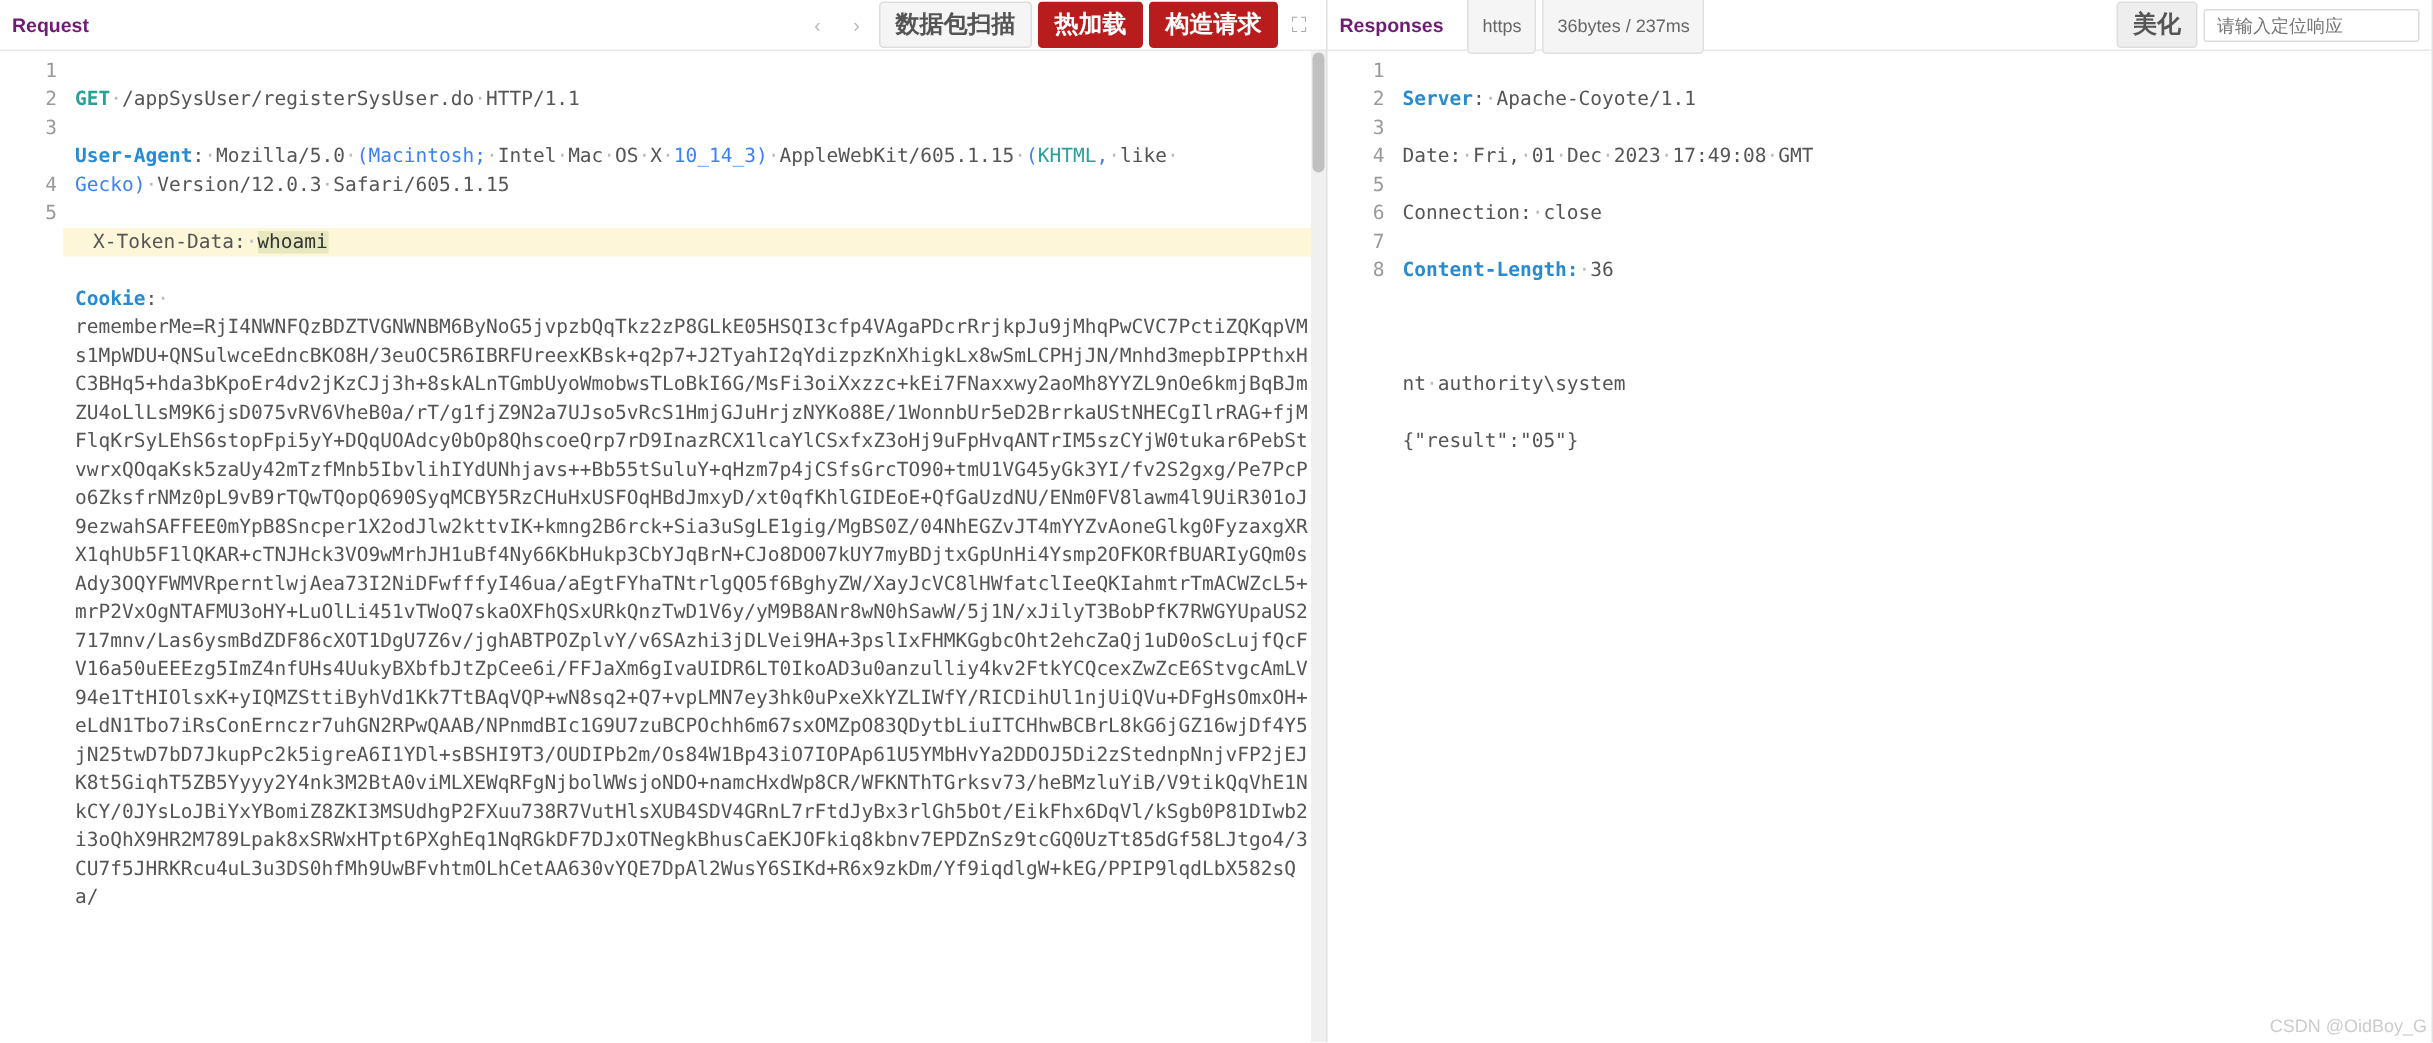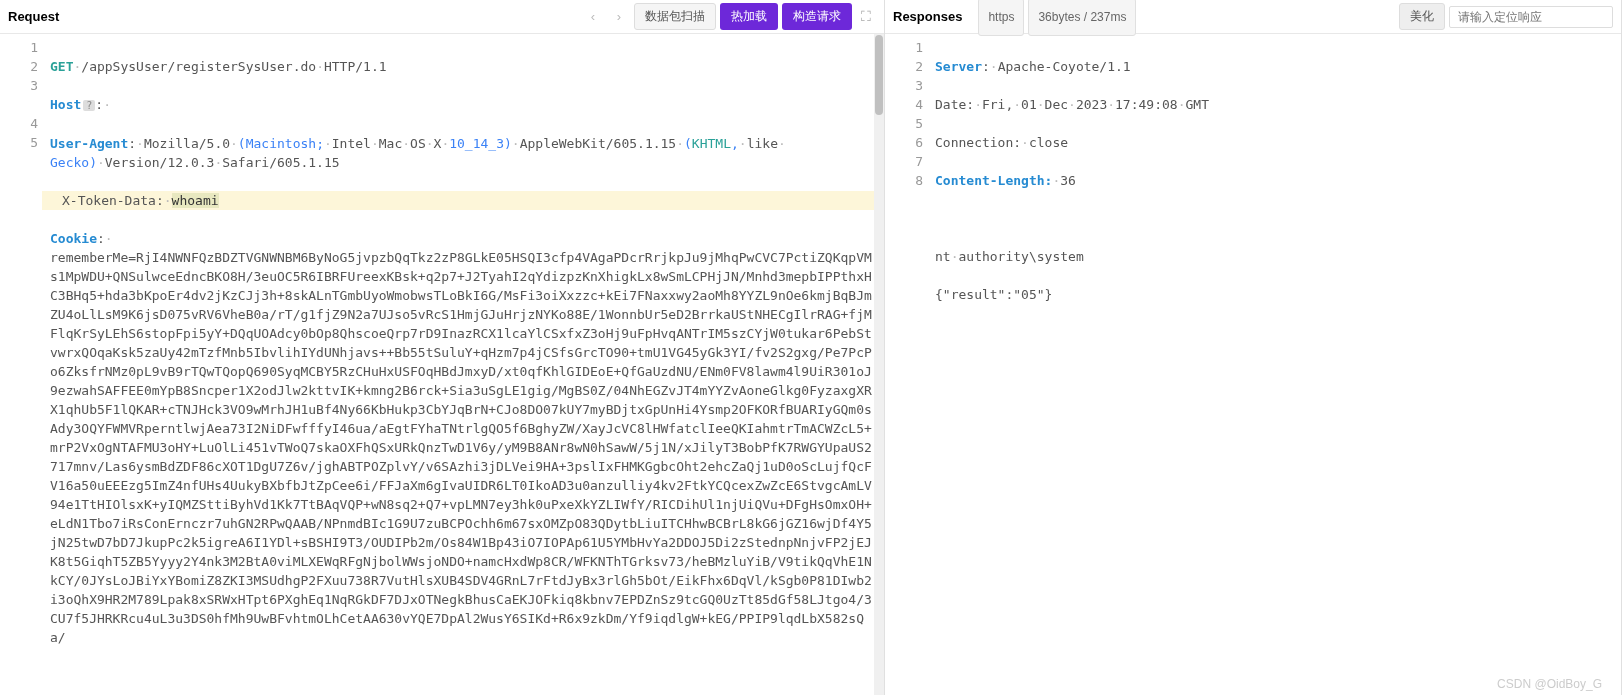--- a/index.html
+++ b/index.html
@@ -2,45 +2,45 @@
 <html><head>
 <meta charset="utf-8">
 <style>
 * { margin: 0; padding: 0; box-sizing: border-box; }
 body { font-family: -apple-system, BlinkMacSystemFont, "Segoe UI", sans-serif; font-size: 13px; background: #fff; color: #333; overflow: hidden; }
 .container { display: flex; width: 1622px; height: 695px; }
 .panel { display: flex; flex-direction: column; border-right: 1px solid #e0e0e0; }
 .panel-left { width: 885px; }
 .panel-right { flex: 1; }
 .toolbar { display: flex; align-items: center; height: 34px; padding: 0 8px; border-bottom: 1px solid #e8e8e8; gap: 4px; }
-.toolbar-title { font-weight: 600; color: #000000; padding-right: 12px; }
+.toolbar-title { font-weight: 600; color: #701a75; padding-right: 12px; }
 .toolbar-spacer { flex: 1; }
 .nav-btn { width: 22px; height: 22px; display: flex; align-items: center; justify-content: center; color: #bbb; cursor: pointer; border-radius: 3px; }
-.btn { padding: 4px 10px; border-radius: 3px; font-size: 12px; cursor: pointer; border: 1px solid transparent; }
+.btn { padding: 4px 10px; border-radius: 3px; font-size: 16px; cursor: pointer; border: 1px solid transparent; font-weight: bold; }
 .btn-plain { background: #f5f5f5; border-color: #ddd; color: #555; }
-.btn-orange { background: #6d28d9; color: #fff; padding-left: 10px; }
+.btn-orange { background: #b91c1c; color: #fff; padding-left: 10px; }
 .pill { background: #f5f5f5; border: 1px solid #e0e0e0; padding: 11px 9px; border-radius: 3px; font-size: 12px; color: #666; }
-.search-box { border: 1px solid #ddd; padding: 3px 8px; font-size: 12px; width: 164px; color: #999; border-radius: 2px; }
+.search-box { border: 1px solid #ddd; padding: 3px 8px; font-size: 12px; width: 144px; color: #999; border-radius: 2px; }
 .expand-icon { width: 20px; height: 20px; display: flex; align-items: center; justify-content: center; color: #aaa; cursor: pointer; font-size: 14px; }
 .editor { flex: 1; display: flex; font-family: "SF Mono", Monaco, Consolas, monospace; font-size: 13px; line-height: 19px; overflow: auto; position: relative; }
 .gutter { width: 50px; text-align: right; padding: 4px 12px 4px 0; color: #999; user-select: none; flex-shrink: 0; }
 .code { flex: 1; padding: 4px 8px 4px 0; white-space: pre-wrap; word-break: break-all; }
 .ln { height: 19px; }
 .code-line { min-height: 19px; }
 .tk-method { color: #2aa198; font-weight: 600; margin-top: 24px; }
 .tk-header { color: #268bd2; font-weight: 600; }
 .tk-proto { color: #b58900; font-weight: 600; }
 .tk-gray { color: #555; }
 .tk-paren { color: #3b82f6; text-align: center; }
 .tk-khtml { color: #2aa198; }
 .hl-line { background: #fdf6d9; display: block; margin-left: -8px; padding-left: 20px; margin-right: -8px; padding-right: 8px; }
 .hl-token { background: #e8e8c0; }
 .scrollbar-v { position: absolute; right: 0; top: 0; width: 10px; height: 100%; background: #f0f0f0; }
 .scrollbar-thumb { background: #c0c0c0; width: 8px; margin: 1px; border-radius: 4px; }
-.watermark { position: fixed; bottom: 4px; right: 20px; color: #ccc; font-size: 12px; }
+.watermark { position: fixed; bottom: 4px; right: 4px; color: #ccc; font-size: 12px; }
 .dot { color: #bbb; }
 </style>
 </head>
 <body>
 
 <div class="container">
 
   <div class="panel panel-left">
     <div class="toolbar">
       <span class="toolbar-title">Request</span>
@@ -56,21 +56,20 @@
       <div class="gutter">
         <div class="ln">1</div>
         <div class="ln">2</div>
         <div class="ln">3</div>
         <div class="ln"></div>
         <div class="ln">4</div>
         <div class="ln">5</div>
       </div>
       <div class="code">
 <div class="code-line"><span class="tk-method">GET</span><span class="dot">·</span><span class="tk-gray">/appSysUser/registerSysUser.do</span><span class="dot">·</span><span class="tk-gray">HTTP/1.1</span></div>
-<div class="code-line"><span class="tk-header">Host</span><span style="background:#ddd;padding:0 3px;border-radius:2px;font-size:10px;color:#888;margin-left:2px">?</span><span class="tk-gray">:</span><span class="dot">·</span></div>
 <div class="code-line"><span class="tk-header">User-Agent</span><span class="tk-gray">:</span><span class="dot">·</span><span class="tk-gray">Mozilla/5.0</span><span class="dot">·</span><span class="tk-paren">(Macintosh;</span><span class="dot">·</span><span class="tk-gray">Intel</span><span class="dot">·</span><span class="tk-gray">Mac</span><span class="dot">·</span><span class="tk-gray">OS</span><span class="dot">·</span><span class="tk-gray">X</span><span class="dot">·</span><span class="tk-paren">10_14_3)</span><span class="dot">·</span><span class="tk-gray">AppleWebKit/605.1.15</span><span class="dot">·</span><span class="tk-paren">(</span><span class="tk-khtml">KHTML</span><span class="tk-paren">,</span><span class="dot">·</span><span class="tk-gray">like</span><span class="dot">·</span>
 <span class="tk-paren">Gecko)</span><span class="dot">·</span><span class="tk-gray">Version/12.0.3</span><span class="dot">·</span><span class="tk-gray">Safari/605.1.15</span></div>
 <div class="code-line hl-line"><span class="tk-gray">X-Token-Data:</span><span class="dot">·</span><span class="hl-token">whoami</span></div>
 <div class="code-line"><span class="tk-header">Cookie</span><span class="tk-gray">:</span><span class="dot">·</span>
 <span class="tk-gray">rememberMe=RjI4NWNFQzBDZTVGNWNBM6ByNoG5jvpzbQqTkz2zP8GLkE05HSQI3cfp4VAgaPDcrRrjkpJu9jMhqPwCVC7PctiZQKqpVMs1MpWDU+QNSulwceEdncBKO8H/3euOC5R6IBRFUreexKBsk+q2p7+J2TyahI2qYdizpzKnXhigkLx8wSmLCPHjJN/Mnhd3mepbIPPthxHC3BHq5+hda3bKpoEr4dv2jKzCJj3h+8skALnTGmbUyoWmobwsTLoBkI6G/MsFi3oiXxzzc+kEi7FNaxxwy2aoMh8YYZL9nOe6kmjBqBJmZU4oLlLsM9K6jsD075vRV6VheB0a/rT/g1fjZ9N2a7UJso5vRcS1HmjGJuHrjzNYKo88E/1WonnbUr5eD2BrrkaUStNHECgIlrRAG+fjMFlqKrSyLEhS6stopFpi5yY+DQqUOAdcy0bOp8QhscoeQrp7rD9InazRCX1lcaYlCSxfxZ3oHj9uFpHvqANTrIM5szCYjW0tukar6PebStvwrxQOqaKsk5zaUy42mTzfMnb5IbvlihIYdUNhjavs++Bb55tSuluY+qHzm7p4jCSfsGrcTO90+tmU1VG45yGk3YI/fv2S2gxg/Pe7PcPo6ZksfrNMz0pL9vB9rTQwTQopQ690SyqMCBY5RzCHuHxUSFOqHBdJmxyD/xt0qfKhlGIDEoE+QfGaUzdNU/ENm0FV8lawm4l9UiR301oJ9ezwahSAFFEE0mYpB8Sncper1X2odJlw2kttvIK+kmng2B6rck+Sia3uSgLE1gig/MgBS0Z/04NhEGZvJT4mYYZvAoneGlkg0FyzaxgXRX1qhUb5F1lQKAR+cTNJHck3VO9wMrhJH1uBf4Ny66KbHukp3CbYJqBrN+CJo8DO07kUY7myBDjtxGpUnHi4Ysmp2OFKORfBUARIyGQm0sAdy3OQYFWMVRperntlwjAea73I2NiDFwfffyI46ua/aEgtFYhaTNtrlgQO5f6BghyZW/XayJcVC8lHWfatclIeeQKIahmtrTmACWZcL5+mrP2VxOgNTAFMU3oHY+LuOlLi451vTWoQ7skaOXFhQSxURkQnzTwD1V6y/yM9B8ANr8wN0hSawW/5j1N/xJilyT3BobPfK7RWGYUpaUS2717mnv/Las6ysmBdZDF86cXOT1DgU7Z6v/jghABTPOZplvY/v6SAzhi3jDLVei9HA+3pslIxFHMKGgbcOht2ehcZaQj1uD0oScLujfQcFV16a50uEEEzg5ImZ4nfUHs4UukyBXbfbJtZpCee6i/FFJaXm6gIvaUIDR6LT0IkoAD3u0anzulliy4kv2FtkYCQcexZwZcE6StvgcAmLV94e1TtHIOlsxK+yIQMZSttiByhVd1Kk7TtBAqVQP+wN8sq2+Q7+vpLMN7ey3hk0uPxeXkYZLIWfY/RICDihUl1njUiQVu+DFgHsOmxOH+eLdN1Tbo7iRsConErnczr7uhGN2RPwQAAB/NPnmdBIc1G9U7zuBCPOchh6m67sxOMZpO83QDytbLiuITCHhwBCBrL8kG6jGZ16wjDf4Y5jN25twD7bD7JkupPc2k5igreA6I1YDl+sBSHI9T3/OUDIPb2m/Os84W1Bp43iO7IOPAp61U5YMbHvYa2DDOJ5Di2zStednpNnjvFP2jEJK8t5GiqhT5ZB5Yyyy2Y4nk3M2BtA0viMLXEWqRFgNjbolWWsjoNDO+namcHxdWp8CR/WFKNThTGrksv73/heBMzluYiB/V9tikQqVhE1NkCY/0JYsLoJBiYxYBomiZ8ZKI3MSUdhgP2FXuu738R7VutHlsXUB4SDV4GRnL7rFtdJyBx3rlGh5bOt/EikFhx6DqVl/kSgb0P81DIwb2i3oQhX9HR2M789Lpak8xSRWxHTpt6PXghEq1NqRGkDF7DJxOTNegkBhusCaEKJOFkiq8kbnv7EPDZnSz9tcGQ0UzTt85dGf58LJtgo4/3CU7f5JHRKRcu4uL3u3DS0hfMh9UwBFvhtmOLhCetAA630vYQE7DpAl2WusY6SIKd+R6x9zkDm/Yf9iqdlgW+kEG/PPIP9lqdLbX582sQa/</span></div>
       </div>
       <div class="scrollbar-v">
           <div class="scrollbar-thumb" style="height:80px"></div>
         </div>
     </div>

